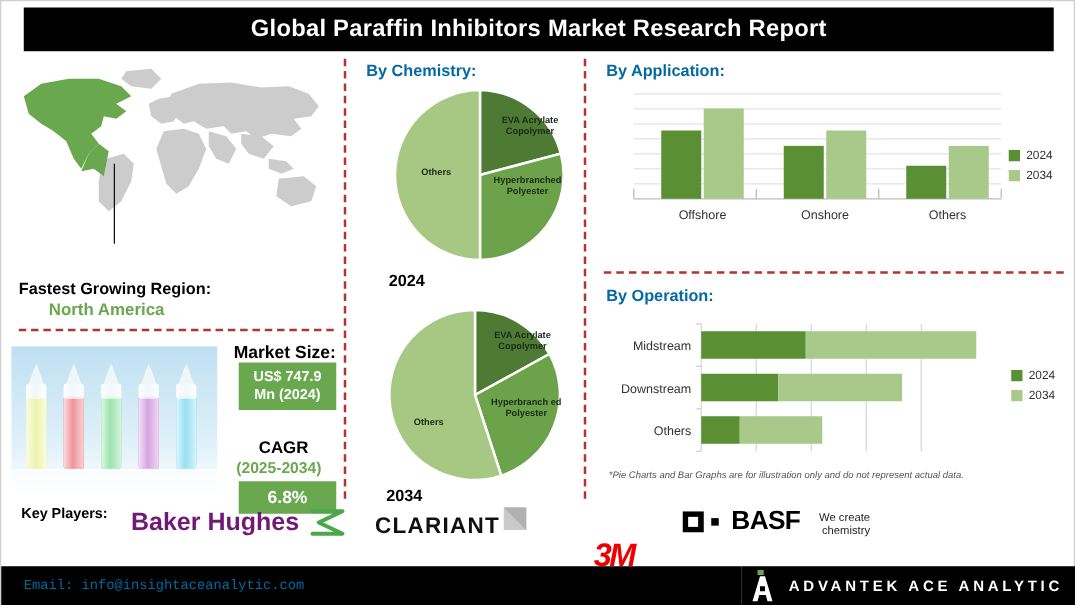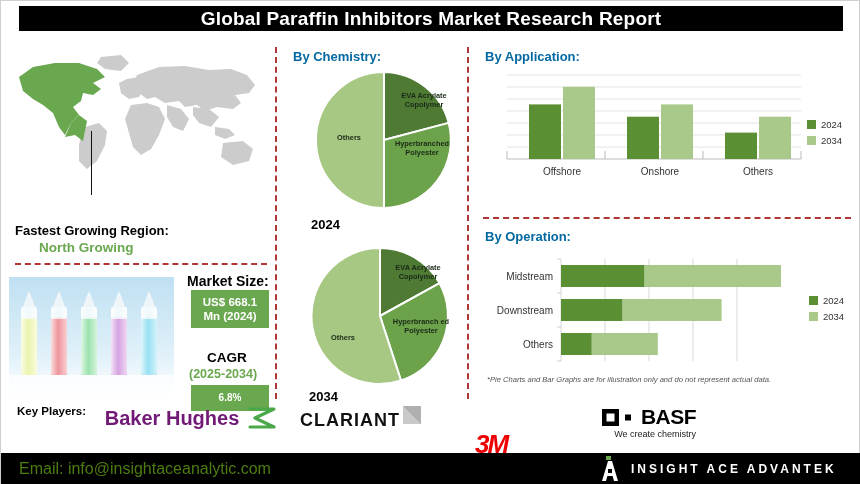--- a/index.html
+++ b/index.html
@@ -13,21 +13,21 @@
   #infographic {
     position: relative;
     width: 860px; height: 484px;
     background: #ffffff;
     border: 1px solid #cfcfcf;
   }
 
   
   .header-bar {
     position: absolute; left: 18px; top: 5px;
-    width: 824px; height: 25px;
+    width: 824px; height: 35px;
     background: #000000;
     display: flex; align-items: center; justify-content: center;
   }
   .header-title {
     color: #ffffff;
     font-size: 19px;
     font-weight: bold;
     letter-spacing: 0.2px;
     white-space: nowrap;
   }
@@ -80,21 +80,21 @@
   }
   .ms-box { left: 190px; top: 245px; width: 78px; height: 38px; font-size: 11.5px; }
   .cagr-label {
     position: absolute; left: 206px; top: 305px;
     font-size: 13.5px; font-weight: bold; color: #000;
   }
   .cagr-years {
     position: absolute; left: 188px; top: 322px;
     font-size: 12.5px; font-weight: bold; color: #6aa84f;
   }
-  .cagr-box { left: 190px; top: 340px; width: 78px; height: 26px; font-size: 10px; }
+  .cagr-box { left: 190px; top: 340px; width: 78px; height: 26px; font-size: 14px; }
 
   
   .mid-col { position: absolute; left: 280px; top: 44px; width: 186px; height: 356px; }
   .section-title {
     font-size: 13px; font-weight: bold; color: #0369a1;
     position: absolute;
   }
   .pie { position: absolute; }
   .pie svg { display: block; }
   .pie-year {
@@ -146,21 +146,21 @@
   
   .footer { position: absolute; left: 0; top: 452px; width: 860px; height: 32px; display: flex; }
   .footer-phone {
     width: 240px; background: #7ac143;
     display: flex; align-items: center; justify-content: center;
     color: #000; font-size: 13px; font-weight: bold; letter-spacing: 0.6px;
   }
   .footer-email {
     flex: 1; background: #000;
     display: flex; align-items: center;
-    color: #4d7c0f; font-size: 16px; padding-left: 18px;
+    color: #0369a1; font-size: 11px; padding-left: 18px; font-family: Liberation Mono, monospace;
   }
   .footer-brand {
     width: 268px; background: #000;
     display: flex; align-items: center; gap: 10px;
     padding-left: 6px;
   }
   .brand-mark { position: relative; width: 22px; height: 26px; }
   .brand-text {
     color: #fff; font-size: 12px; font-weight: bold; letter-spacing: 3px;
     white-space: nowrap;
@@ -199,21 +199,21 @@
 
         <path fill="#cccccc" d="M92 8 L112 6 L120 14 L112 22 L96 20 L88 14 Z"></path>
 
         <path fill="#6aa84f" d="M10 28 L24 18 L46 14 L70 14 L88 20 L96 28 L84 34 L92 40 L84 46 L74 44 L72 52 L64 58 L70 66 L62 74 L56 86 L50 78 L44 64 L34 56 L24 50 L14 42 Z"></path>
         <path fill="#6aa84f" d="M56 88 L66 86 L74 92 L78 72 L70 66 L62 74 Z"></path>
       </svg>
       <div class="pointer-line"></div>
     </div>
 
     <div class="fgr-label">Fastest Growing Region:</div>
-    <div class="fgr-value">North Growing</div>
+    <div class="fgr-value">North America</div>
 
     <div class="hdiv" style="left:14px; top:218px; width:252px;"></div>
 
     <div class="vials">
       <svg viewBox="0 0 165 122" xmlns="http://www.w3.org/2000/svg">
         <defs>
           <linearGradient id="bg" x1="0" y1="0" x2="0" y2="1">
             <stop offset="0%" stop-color="#bfe0f2"></stop>
             <stop offset="62%" stop-color="#dff0f9"></stop>
             <stop offset="100%" stop-color="#ffffff"></stop>
@@ -251,21 +251,21 @@
           <rect x="132" y="40" width="16" height="58" rx="2" fill="#2ec4e8"></rect>
           <rect x="132" y="30" width="16" height="12" rx="2" fill="#f4fafc" opacity="0.85"></rect>
           <rect x="132" y="30" width="16" height="68" rx="2" fill="url(#glass)"></rect>
         </g>
         <rect x="0" y="98" width="165" height="24" fill="#ffffff" opacity="0.65"></rect>
       </svg>
     </div>
 
     <div class="ms-label">Market Size:</div>
     <div class="green-box ms-box">
-      <span>US$ 668.1</span>
+      <span>US$ 747.9</span>
       <span>Mn (2024)</span>
     </div>
 
     <div class="cagr-label">CAGR</div>
     <div class="cagr-years">(2025-2034)</div>
     <div class="green-box cagr-box">
       <span>6.8%</span>
     </div>
   </div>
 
@@ -423,21 +423,21 @@
       <svg width="20" height="20" viewBox="0 0 20 20" style="margin-bottom:10px;">
         <rect x="1" y="1" width="18" height="18" fill="#c9c9c9"></rect>
         <path d="M1 1 L19 19 L19 1 Z" fill="#b0b0b0"></path>
       </svg>
     </div>
 
     <div class="logo" style="width:110px;margin-top:24px;">
       <span class="logo-3m">3M</span>
     </div>
 
-    <div class="logo" style="width:150px; flex-direction:column; align-items:flex-end;">
+    <div class="logo" style="width:150px; flex-direction:row; align-items:flex-end;">
       <div class="logo-basf-top">
         <svg width="34" height="17" viewBox="0 0 34 17">
           <rect x="0" y="0" width="17" height="17" fill="#000"></rect>
           <rect x="4.5" y="4.5" width="8" height="8" fill="#fff"></rect>
           <rect x="23" y="5.5" width="6" height="6" fill="#000"></rect>
         </svg>
         <span>BASF</span>
       </div>
       <div class="logo-basf-sub">We create chemistry</div>
     </div>
@@ -446,17 +446,17 @@
   <div class="footer">
     <div class="footer-email">Email: info@insightaceanalytic.com</div>
     <div class="footer-brand">
       <div class="brand-mark">
         <svg width="22" height="26" viewBox="0 0 22 26">
           <rect x="7" y="0" width="5" height="4" fill="#6aa84f"></rect>
           <path d="M3 25 L9 5 L13 5 L19 25 L15 25 L13.6 20 L8.4 20 L7 25 Z" fill="#ffffff"></path>
           <rect x="9" y="13" width="4" height="4" fill="#000000"></rect>
         </svg>
       </div>
-      <div class="brand-text">INSIGHT ACE ADVANTEK</div>
+      <div class="brand-text">ADVANTEK ACE ANALYTIC</div>
     </div>
   </div>
 
 </div>
 
 </body></html>

